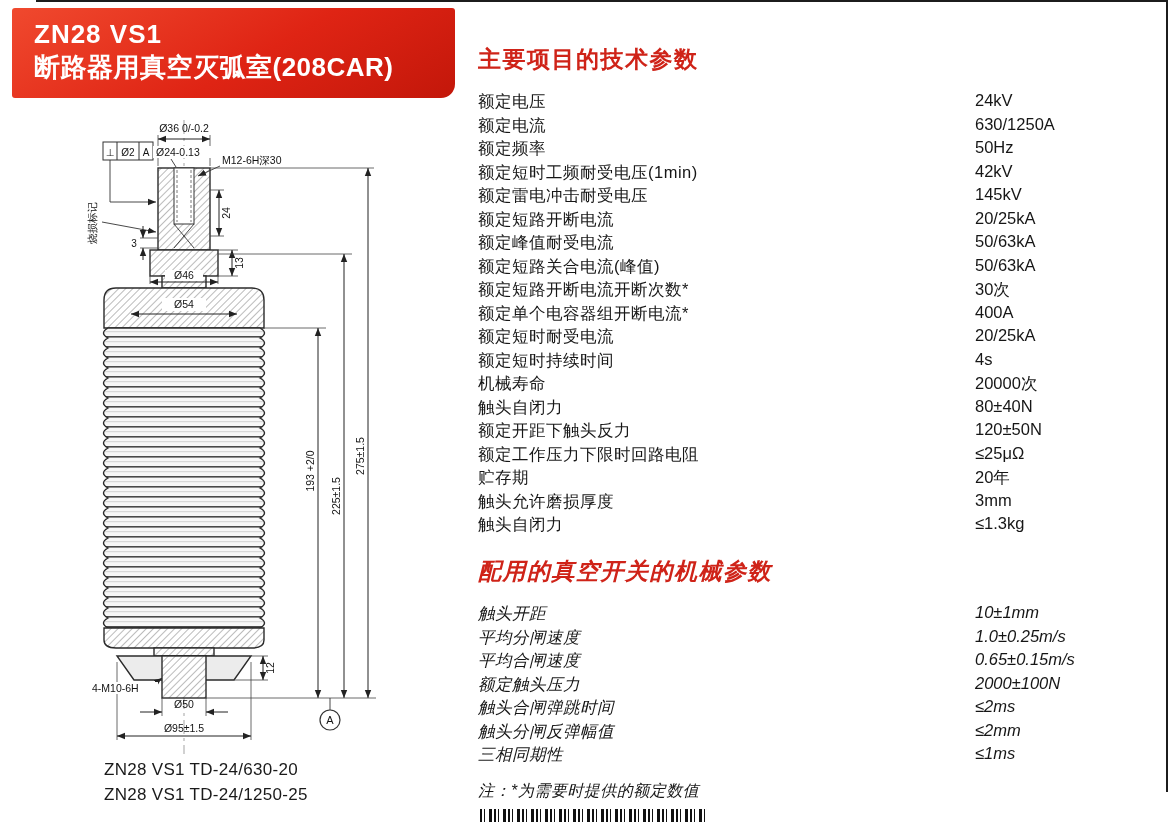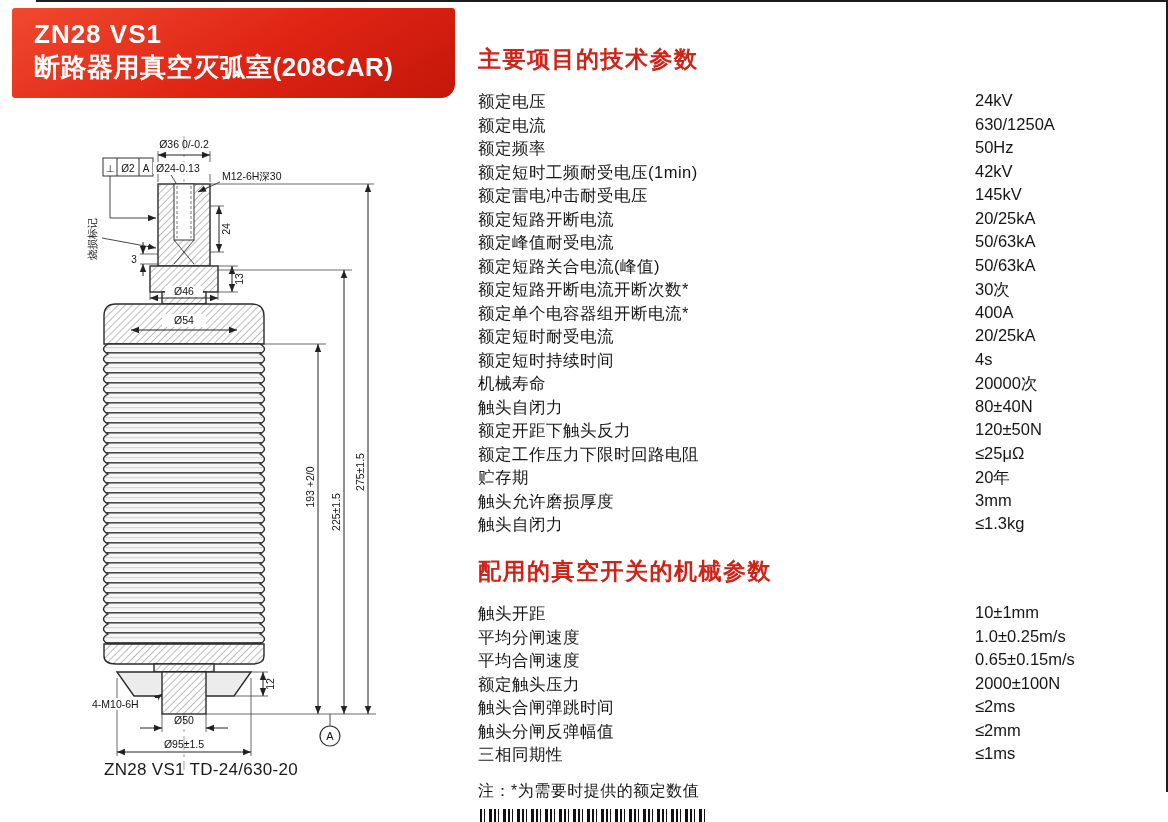--- a/index.html
+++ b/index.html
@@ -9,34 +9,34 @@
 
   .scan-top   { position:absolute; top:0; left:36px; right:0; height:2px; background:#1c1c1c; }
   .scan-right { position:absolute; top:0; right:0; width:2px; height:792px; background:#1c1c1c; }
 
   .banner { position:absolute; left:12px; top:8px; width:443px; height:90px;
             background:linear-gradient(150deg,#f0492e 0%, var(--banner-red,#df2414) 55%, #c3170a 100%);
             border-radius:3px 3px 14px 3px; color:#fff; padding:11px 0 0 22px; }
   .banner .l1 { font-size:26px; font-weight:bold; letter-spacing:1px; }
   .banner .l2 { font-size:26px; font-weight:bold; letter-spacing:0.5px; }
 
-  .drawing { position:absolute; left:46px; top:122px; width:380px; height:652px; }
+  .drawing { position:absolute; left:46px; top:106px; width:380px; height:652px; }
   svg .ext { stroke:#444; stroke-width:0.8; }
   svg .dim { stroke:#222; stroke-width:1; }
   svg .ldr { stroke:#333; stroke-width:0.9; fill:none; }
   svg .out { stroke:#2b2b2b; stroke-width:1.4; }
   svg .cl  { stroke:#999; stroke-width:0.9; stroke-dasharray:14 4 3 4; }
   svg text { fill:#131313; }
 
   .models { position:absolute; left:104px; top:758px; font-size:17px; color:#1a1a1a;
             line-height:1.45; letter-spacing:0.3px; }
 
   .specs { position:absolute; left:478px; width:684px; }
   .specs.s1 { top:44px; }
-  .specs.s2 { top:556px; }
+  .specs.s2 { top:556px;font-style:italic; }
   .section-title { color:var(--accent-red,#cf2318); font-size:23px; font-weight:bold; letter-spacing:1.5px; }
   .rows { margin-top:14px; }
   .param-row { position:relative; height:23.5px;text-align:center; }
   .param-label { position:absolute; left:0; top:2px; font-size:16.5px; color:#161616; letter-spacing:0.5px; }
   .param-value { position:absolute; left:497px; top:2px; font-size:16.5px; color:#161616; }
   .note { margin-top:15px; font-size:16px; color:#161616; letter-spacing:0.5px; }
 
   .barcode { position:absolute; left:480px; bottom:0; width:225px; height:13px;
              background:repeating-linear-gradient(90deg,#111 0 2px,#fff 2px 4px,#111 4px 5px,#fff 5px 9px,#111 9px 12px,#fff 12px 14px); }
 </style>
@@ -183,20 +183,21 @@
         <text x="46" y="586" text-anchor="start">4-M10-6H</text>
         <text x="138" y="602" text-anchor="middle">Ø50</text>
         <text x="138" y="626" text-anchor="middle">Ø95±1.5</text>
         <text x="284" y="618" text-anchor="middle" font-size="11">A</text>
       </g>
     </svg>
   </div>
 
   <div class="models">
     <div>ZN28 VS1 TD-24/630-20</div>
+    <div>ZN28 VS1 TD-24/1250-25</div>
   </div>
 
   <div class="specs s1">
     <div class="section-title">主要项目的技术参数</div>
     <div class="rows">
 
         <div class="param-row">
           <span class="param-label">额定电压</span>
           <span class="param-value">24kV</span>
         </div>

